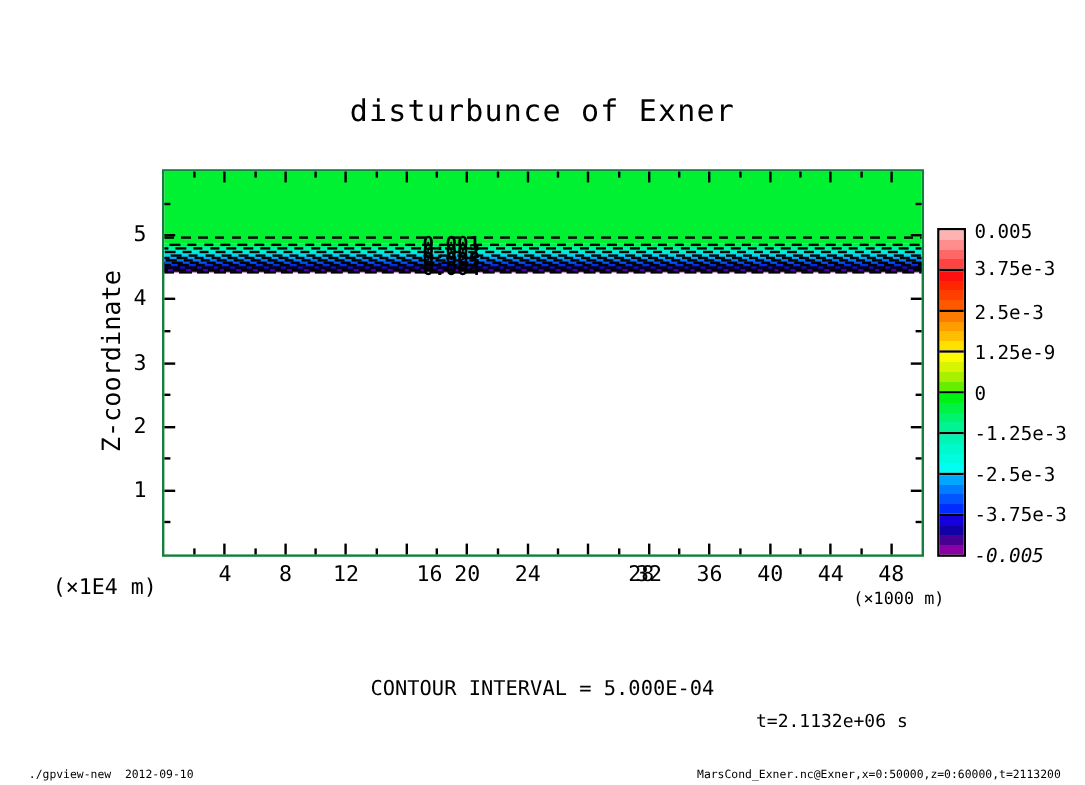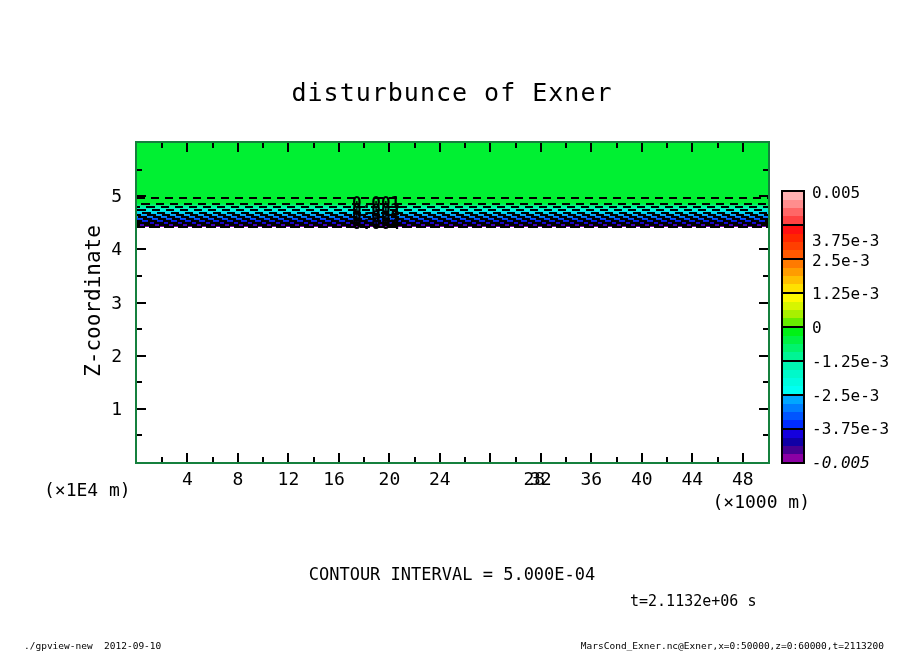--- a/index.html
+++ b/index.html
@@ -16,21 +16,21 @@
   .fill-band{position:absolute;left:0;top:60px;width:631px;height:24px;}
   .cline{position:absolute;left:0;width:631px;height:2px;}
   .clabel{position:absolute;font-size:16px;font-weight:bold;letter-spacing:0;}
   .tick{position:absolute;background:#000;}
   .xticklab{position:absolute;top:468px;font-size:18px;transform:translateX(-50%);}
   .yticklab{position:absolute;left:80px;width:42px;text-align:right;font-size:18px;}
   .xlabel{position:absolute;left:0;top:515px;width:904px;text-align:center;font-size:22px;}
   .ylabel{position:absolute;left:-67px;top:289px;width:320px;text-align:center;
     font-size:21px;transform:rotate(-90deg);}
   .yunit{position:absolute;left:44px;top:479px;font-size:18px;}
-  .xunit{position:absolute;left:680px;top:491px;width:130px;text-align:right;font-size:18px;}
+  .xunit{position:absolute;left:657px;top:491px;width:130px;text-align:right;font-size:14px;}
   .cbar{position:absolute;left:781px;top:190px;width:20px;height:270px;
     border:2px solid #000;display:flex;flex-direction:column;}
   .cbar-cell{flex:1;}
   .cbar-cell:not(:last-child){border-bottom:2px solid #000;}
   .cbarlab{position:absolute;left:812px;font-size:16px;white-space:pre;}
   .cinote{position:absolute;left:0;top:564px;width:904px;text-align:center;font-size:17px;}
   .tnote{position:absolute;left:630px;top:592px;font-size:15px;}
   .foot{position:absolute;top:640px;font-size:9.5px;white-space:pre;}
   .foot-l{left:24px;}
   .foot-r{right:20px;text-align:right;}
@@ -138,21 +138,21 @@
         <div class="tick" style="right: 0px; top: 52.1667px; width: 9px; height: 2px;"></div>
         <div class="tick" style="left: 0px; top: 25.5833px; width: 5px; height: 2px;"></div>
         <div class="tick" style="right: 0px; top: 25.5833px; width: 5px; height: 2px;"></div>
       </div>
   </div>
 
   <div id="xticklabs">
       <div class="xticklab" style="left: 187.48px;">4</div>
       <div class="xticklab" style="left: 237.96px;">8</div>
       <div class="xticklab" style="left: 288.44px;">12</div>
-      <div class="xticklab" style="left: 334px; text-align: right;">16</div>
+      <div class="xticklab" style="left: 358px; text-align: right;">16</div>
       <div class="xticklab" style="left: 389.4px;">20</div>
       <div class="xticklab" style="left: 439.88px;">24</div>
       <div class="xticklab" style="left: 490.36px; margin-left: 44px;">28</div>
       <div class="xticklab" style="left: 540.84px; text-align: center;">32</div>
       <div class="xticklab" style="left: 591.32px;">36</div>
       <div class="xticklab" style="left: 641.8px;">40</div>
       <div class="xticklab" style="left: 692.28px;">44</div>
       <div class="xticklab" style="left: 742.76px;">48</div>
     </div>
   <div id="yticklabs">
@@ -171,23 +171,23 @@
       <div class="cbar-cell" style="background: linear-gradient(rgb(255, 16, 16) 0%, rgb(255, 16, 16) 25%, rgb(255, 38, 0) 25%, rgb(255, 38, 0) 50%, rgb(255, 63, 0) 50%, rgb(255, 63, 0) 75%, rgb(255, 89, 0) 75%, rgb(255, 89, 0) 100%);"></div>
       <div class="cbar-cell" style="background: linear-gradient(rgb(255, 122, 0) 0%, rgb(255, 122, 0) 25%, rgb(255, 156, 0) 25%, rgb(255, 156, 0) 50%, rgb(255, 191, 0) 50%, rgb(255, 191, 0) 75%, rgb(255, 225, 0) 75%, rgb(255, 225, 0) 100%);"></div>
       <div class="cbar-cell" style="background: linear-gradient(rgb(253, 249, 0) 0%, rgb(253, 249, 0) 25%, rgb(215, 245, 0) 25%, rgb(215, 245, 0) 50%, rgb(168, 240, 0) 50%, rgb(168, 240, 0) 75%, rgb(102, 237, 0) 75%, rgb(102, 237, 0) 100%);"></div>
       <div class="cbar-cell" style="background: linear-gradient(rgb(0, 242, 21) 0%, rgb(0, 242, 21) 25%, rgb(0, 242, 67) 25%, rgb(0, 242, 67) 50%, rgb(0, 243, 109) 50%, rgb(0, 243, 109) 75%, rgb(0, 244, 148) 75%, rgb(0, 244, 148) 100%);"></div>
       <div class="cbar-cell" style="background: linear-gradient(rgb(0, 246, 178) 0%, rgb(0, 246, 178) 25%, rgb(0, 249, 202) 25%, rgb(0, 249, 202) 50%, rgb(0, 252, 223) 50%, rgb(0, 252, 223) 75%, rgb(0, 255, 242) 75%, rgb(0, 255, 242) 100%);"></div>
       <div class="cbar-cell" style="background: linear-gradient(rgb(0, 166, 255) 0%, rgb(0, 166, 255) 25%, rgb(0, 125, 255) 25%, rgb(0, 125, 255) 50%, rgb(0, 85, 255) 50%, rgb(0, 85, 255) 75%, rgb(0, 44, 255) 75%, rgb(0, 44, 255) 100%);"></div>
       <div class="cbar-cell" style="background: linear-gradient(rgb(21, 0, 221) 0%, rgb(21, 0, 221) 25%, rgb(16, 0, 166) 25%, rgb(16, 0, 166) 50%, rgb(71, 0, 146) 50%, rgb(71, 0, 146) 75%, rgb(139, 0, 164) 75%, rgb(139, 0, 164) 100%);"></div>
     </div>
   <div id="cbarlabs">
       <div class="cbarlab" style="top: 183px;">0.005</div>
-      <div class="cbarlab" style="top: 231px; text-align: right;">3.75e-3</div>
+      <div class="cbarlab" style="top: 214px; text-align: right;">3.75e-3</div>
       <div class="cbarlab" style="top: 250.5px;">2.5e-3</div>
-      <div class="cbarlab" style="top: 284.25px;">1.25e-3</div>
+      <div class="cbarlab" style="top: 284.25px;">1.25e-9</div>
       <div class="cbarlab" style="top: 318px;">0</div>
       <div class="cbarlab" style="top: 351.75px;">-1.25e-3</div>
       <div class="cbarlab" style="top: 385.5px;">-2.5e-3</div>
       <div class="cbarlab" style="top: 419.25px;">-3.75e-3</div>
       <div class="cbarlab" style="top: 453px; font-style: italic;">-0.005</div>
     </div>
 
   <div class="cinote">CONTOUR INTERVAL = 5.000E-04</div>
   <div class="tnote">t=2.1132e+06 s</div>
 

